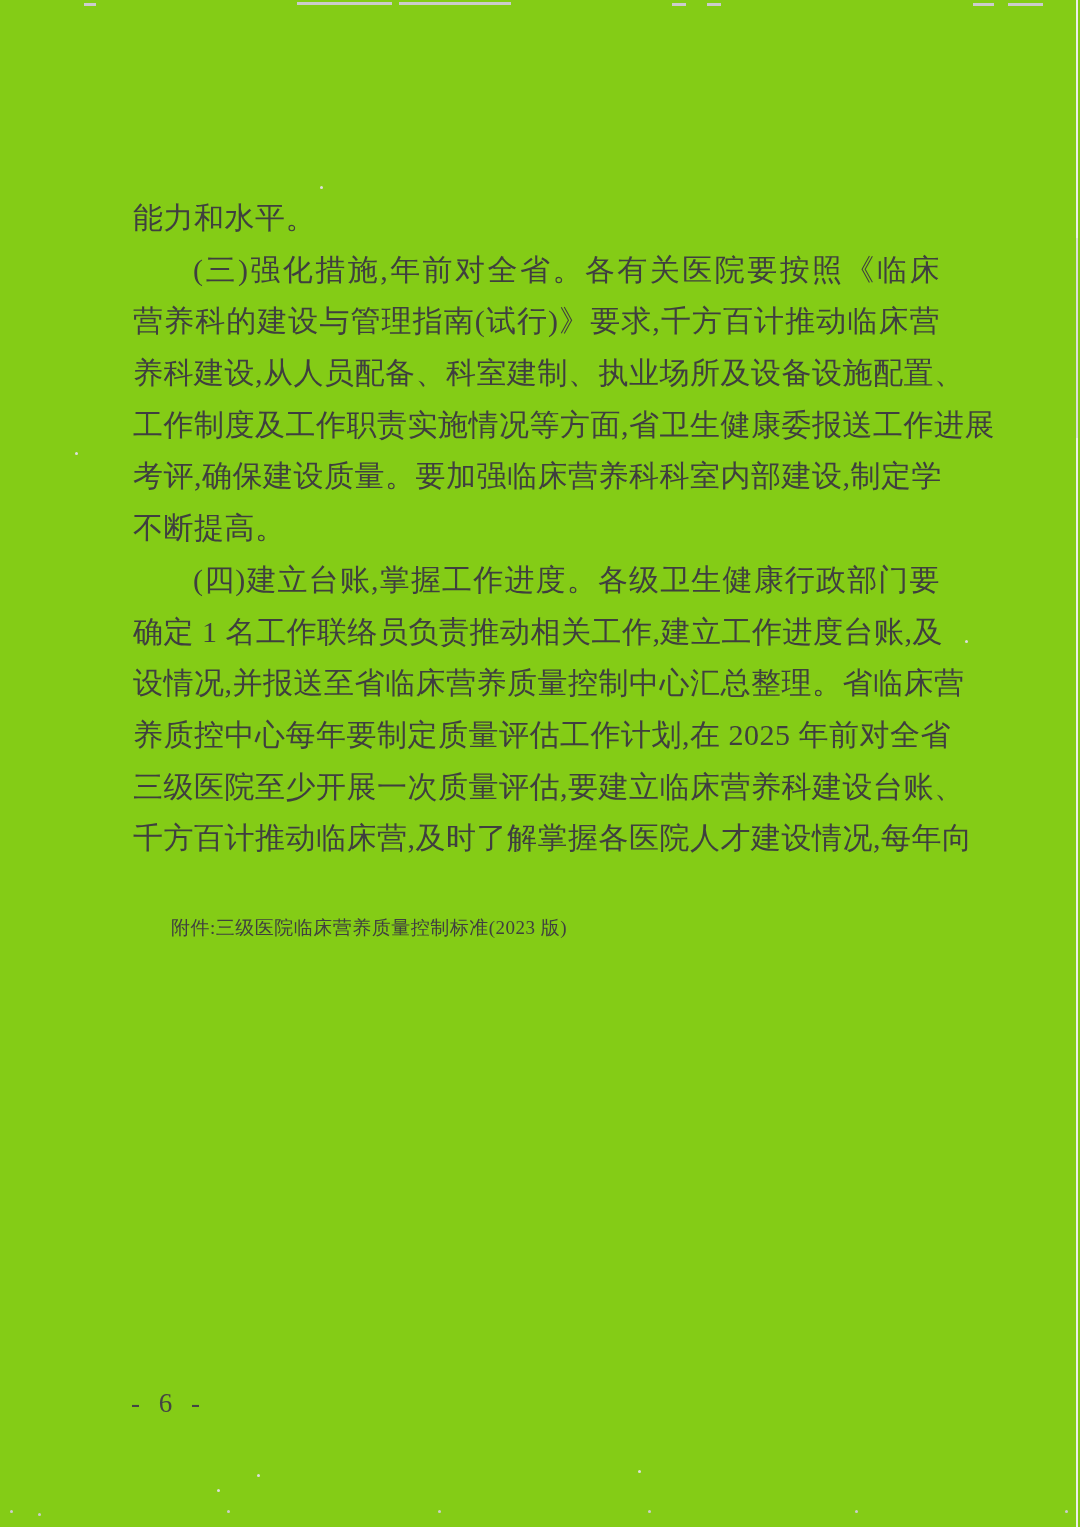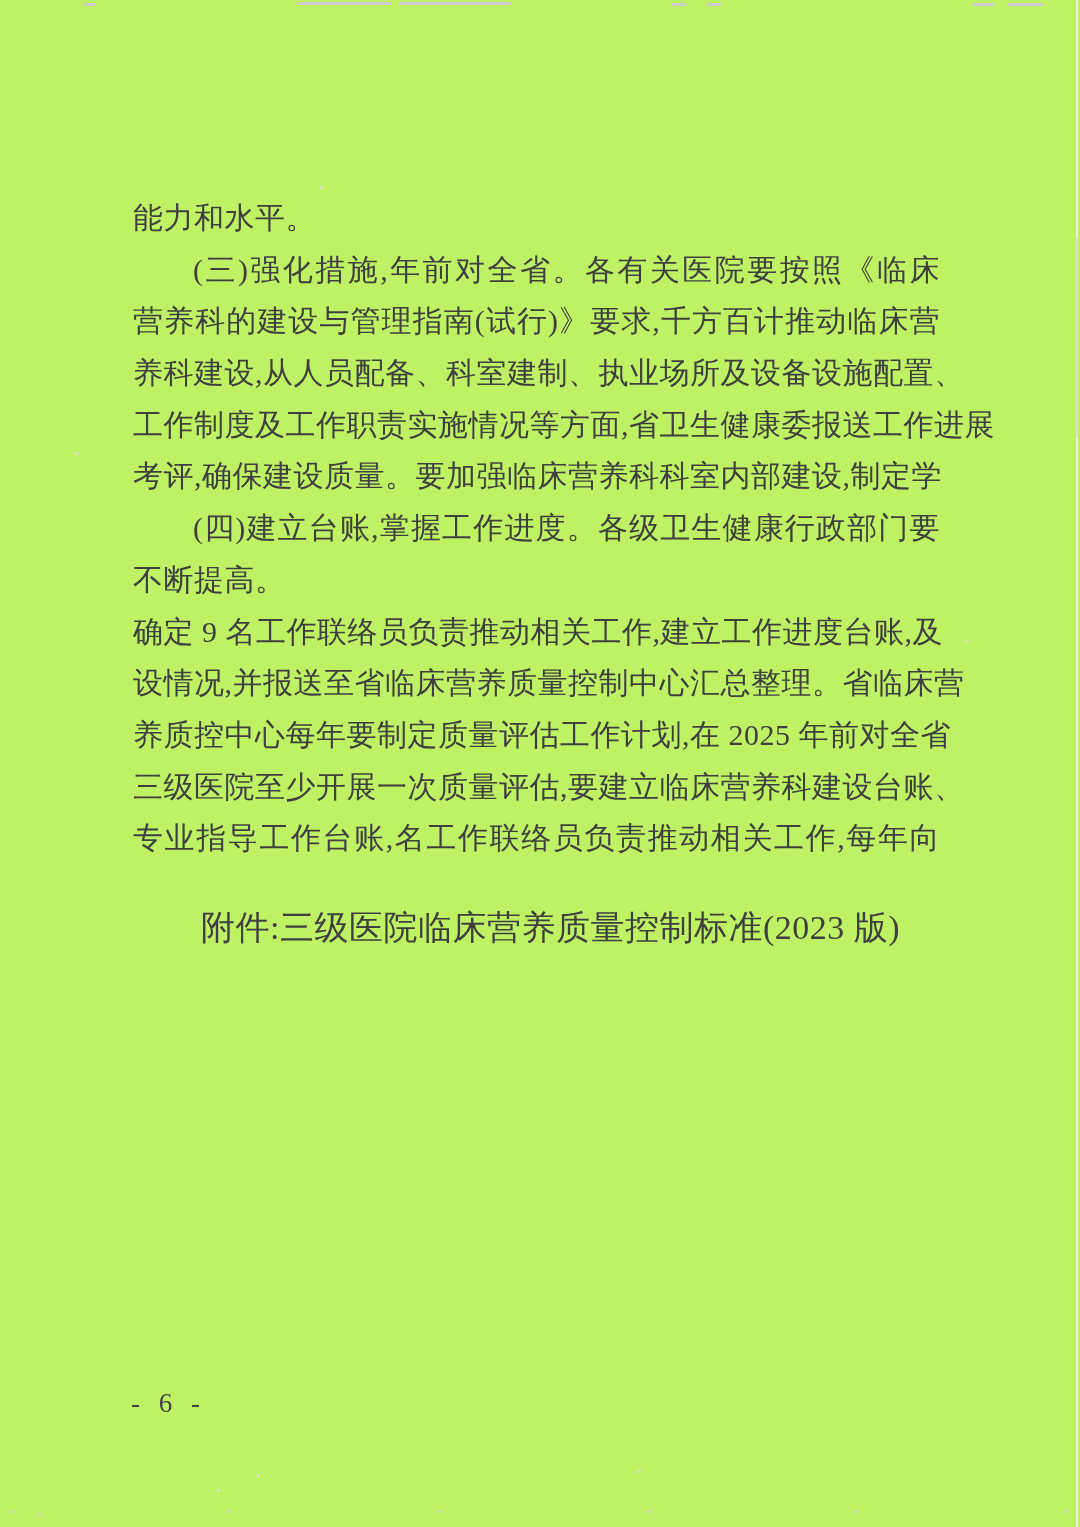--- a/index.html
+++ b/index.html
@@ -4,21 +4,21 @@
 <style>
   html, body {
     margin: 0;
     padding: 0;
     background: #ffffff;
   }
   .page {
     position: relative;
     width: 1080px;
     height: 1527px;
-    background: #bef264;
+    background: #84cc16;
     overflow: hidden;
     font-family: "Liberation Serif", "DejaVu Serif", serif;
     color: #3f3f3f;
   }
   .content {
     position: absolute;
     left: 133px;
     top: 192px;
     width: 807px;
   }
@@ -35,21 +35,21 @@
   }
   .doc-line.no-just {
     text-align: left;
     text-align-last: left;
   }
   .doc-line.indent {
     text-indent: 2em;
   }
   .attachment-line {
     margin-top: 38px;
-    font-size: 34px;
+    font-size: 19px;
     line-height: 51.7px;
     letter-spacing: 0.5px;
     text-indent: 2em;
     text-align: left;
     white-space: nowrap;
   }
   .page-number {
     position: absolute;
     left: 131px;
     top: 1388px;
@@ -120,26 +120,26 @@
   <div class="artifact speck faint" style="left:638px;top:1470px;"></div>
   <div class="artifact speck faint" style="left:257px;top:1474px;"></div>
 
   <div class="content">
     <div class="doc-line no-just">能力和水平。</div>
     <div class="doc-line indent">(三)强化措施,年前对全省。各有关医院要按照《临床</div>
     <div class="doc-line">营养科的建设与管理指南(试行)》要求,千方百计推动临床营</div>
     <div class="doc-line">养科建设,从人员配备、科室建制、执业场所及设备设施配置、</div>
     <div class="doc-line">工作制度及工作职责实施情况等方面,省卫生健康委报送工作进展</div>
     <div class="doc-line">考评,确保建设质量。要加强临床营养科科室内部建设,制定学</div>
+    <div class="doc-line no-just">不断提高。</div>
     <div class="doc-line indent">(四)建立台账,掌握工作进度。各级卫生健康行政部门要</div>
-    <div class="doc-line no-just">不断提高。</div>
-    <div class="doc-line">确定 9 名工作联络员负责推动相关工作,建立工作进度台账,及</div>
+    <div class="doc-line">确定 1 名工作联络员负责推动相关工作,建立工作进度台账,及</div>
     <div class="doc-line">设情况,并报送至省临床营养质量控制中心汇总整理。省临床营</div>
     <div class="doc-line">养质控中心每年要制定质量评估工作计划,在 2025 年前对全省</div>
     <div class="doc-line">三级医院至少开展一次质量评估,要建立临床营养科建设台账、</div>
-    <div class="doc-line">专业指导工作台账,名工作联络员负责推动相关工作,每年向</div>
+    <div class="doc-line">千方百计推动临床营,及时了解掌握各医院人才建设情况,每年向</div>
 
     <div class="attachment-line">附件:三级医院临床营养质量控制标准(2023 版)</div>
   </div>
 
   <div class="page-number">- 6 -</div>
 
 </div>
 
 </body></html>

